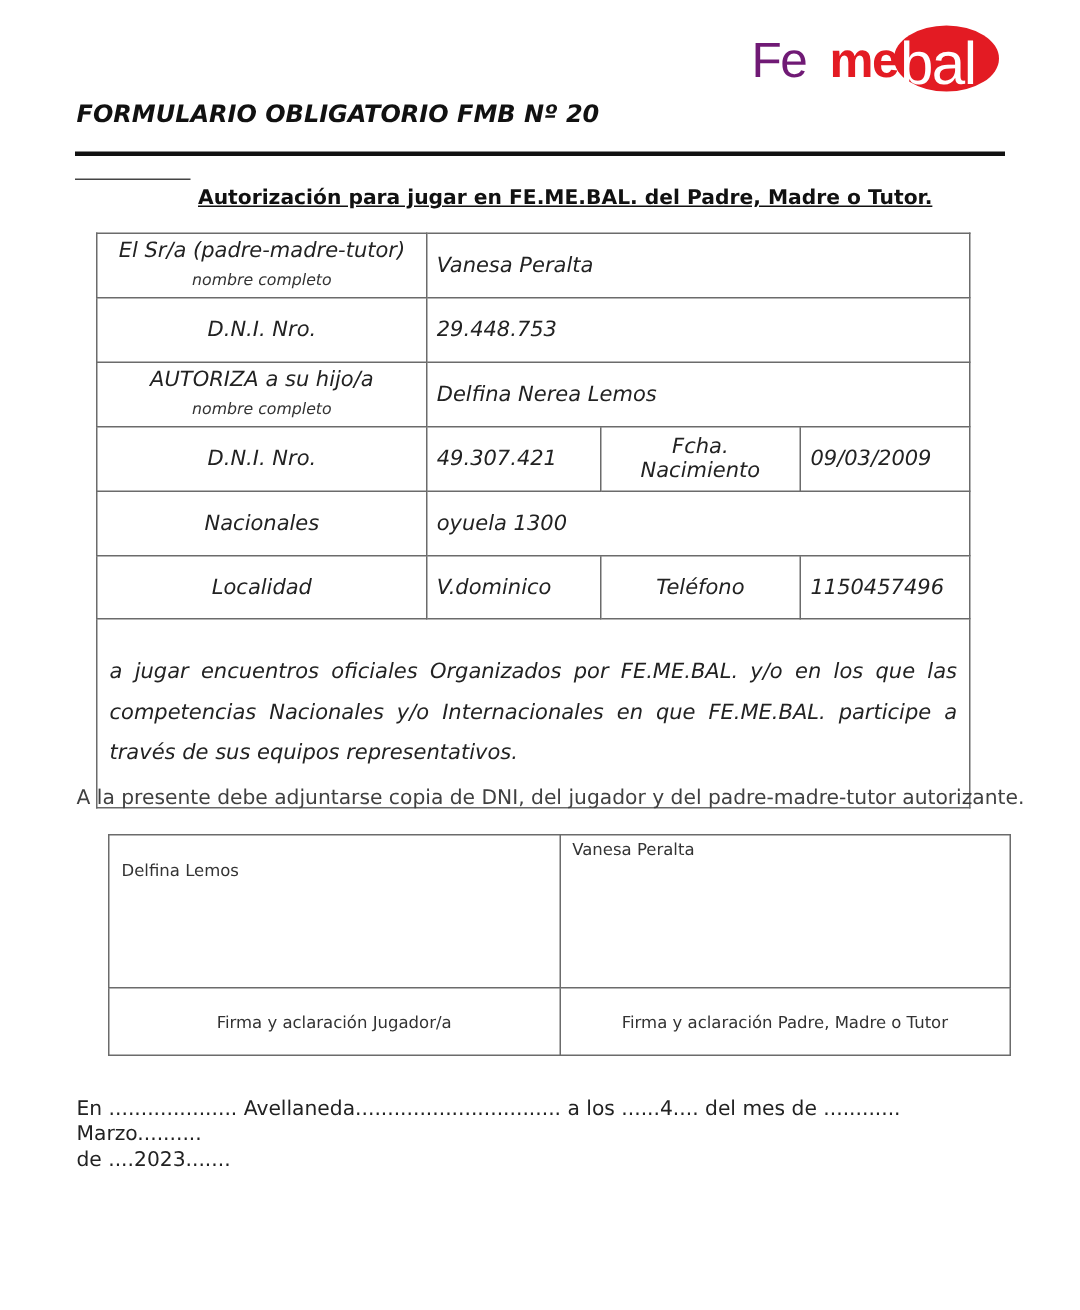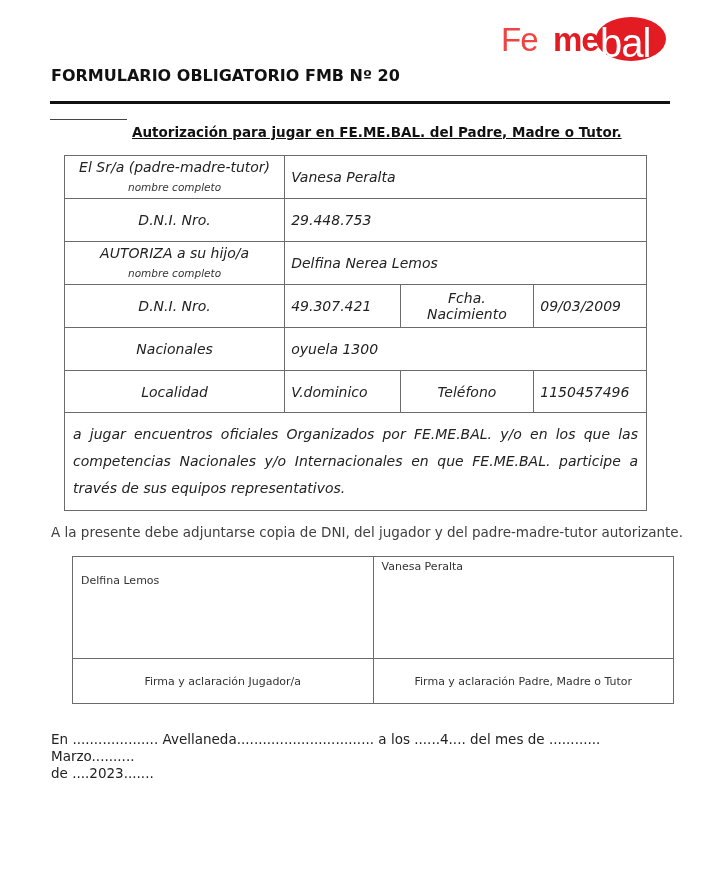--- a/index.html
+++ b/index.html
@@ -3,49 +3,49 @@
   <meta charset="utf-8">
   <style>
     html, body { margin: 0; padding: 0; background: #ffffff; }
     body { width: 720px; height: 873px; position: relative; overflow: hidden;
            font-family: "DejaVu Sans", sans-serif; color: #1a1a1a; }
     .abs { position: absolute; }
 
     
     .logo { left: 501px; top: 17px; width: 170px; height: 46px; }
     .logo-fe { position: absolute; left: 0; top: 4px; font-family: "Liberation Sans", sans-serif;
-               font-size: 33px; color: #ef4444; letter-spacing: -1px; }
+               font-size: 33px; color: #701a75; letter-spacing: -1px; }
     .logo-me { position: absolute; left: 52px; top: 4px; font-family: "Liberation Sans", sans-serif;
                font-size: 33px; color: #e31b23; letter-spacing: -1px; font-weight: bold; }
     .logo-oval { position: absolute; left: 95px; top: 0px; width: 70px; height: 44px; border-radius: 50%;
                  background: #e31b23; }
     .logo-bal { position: absolute; left: 99px; top: 4px; font-family: "Liberation Sans", sans-serif;
                 font-size: 40px; color: #ffffff; letter-spacing: -1px; }
 
     
     .form-title { left: 51px; top: 66px; font-family: "DejaVu Sans", sans-serif; font-weight: bold;
-                  font-size: 16px; color: #111; }
+                  font-style: italic; font-size: 16px; color: #111; }
     .thick-rule { left: 50px; top: 101px; width: 620px; height: 3px; background: #111; }
     .short-rule { left: 50px; top: 119px; width: 77px; height: 1px; background: #444; }
     .subtitle { left: 132px; top: 124px; font-weight: bold; font-size: 13.5px; text-decoration: underline;
                 font-family: "DejaVu Sans", sans-serif; color: #111; }
 
     
     table { border-collapse: collapse; }
     .main-table { position: absolute; left: 64px; top: 155px; width: 583px; font-style: italic; }
     .main-table td { border: 1px solid #6b6b6b; font-size: 14px; padding: 0 6px; vertical-align: middle; color: #222; }
     .main-table td.lbl { text-align: center; width: 211px; }
     .main-table td.val { text-align: left; }
     .main-table .r1 td { height: 42px; }
     .main-table .r2 td { height: 42px; }
     .main-table .r3 td { height: 42px; }
     .main-table .r4 td { height: 42px; }
     .main-table .r5 td { height: 42px; }
     .main-table .r6 td { height: 41px; }
-    .main-table .r7 td { height: 97px; text-align: justify; line-height: 27px; padding: 0 8px; }
+    .main-table .r7 td { height: 97px; text-align: justify; line-height: 27px; padding: 14px 8px; }
     .lbl .big { display: block; font-size: 14px; margin-top: -2px; }
     .lbl .small { display: block; font-size: 10.5px; margin-top: 6px; color: #333; }
     .c-dni2 { width: 103px; }
     .c-fchlbl { width: 122px; text-align: center !important; }
     .c-fch { width: 100px; }
 
     .notice { left: 51px; top: 524px; font-size: 13.5px; color: #404040; }
 
     
     .sig-table { position: absolute; left: 72px; top: 556px; width: 602px; }

